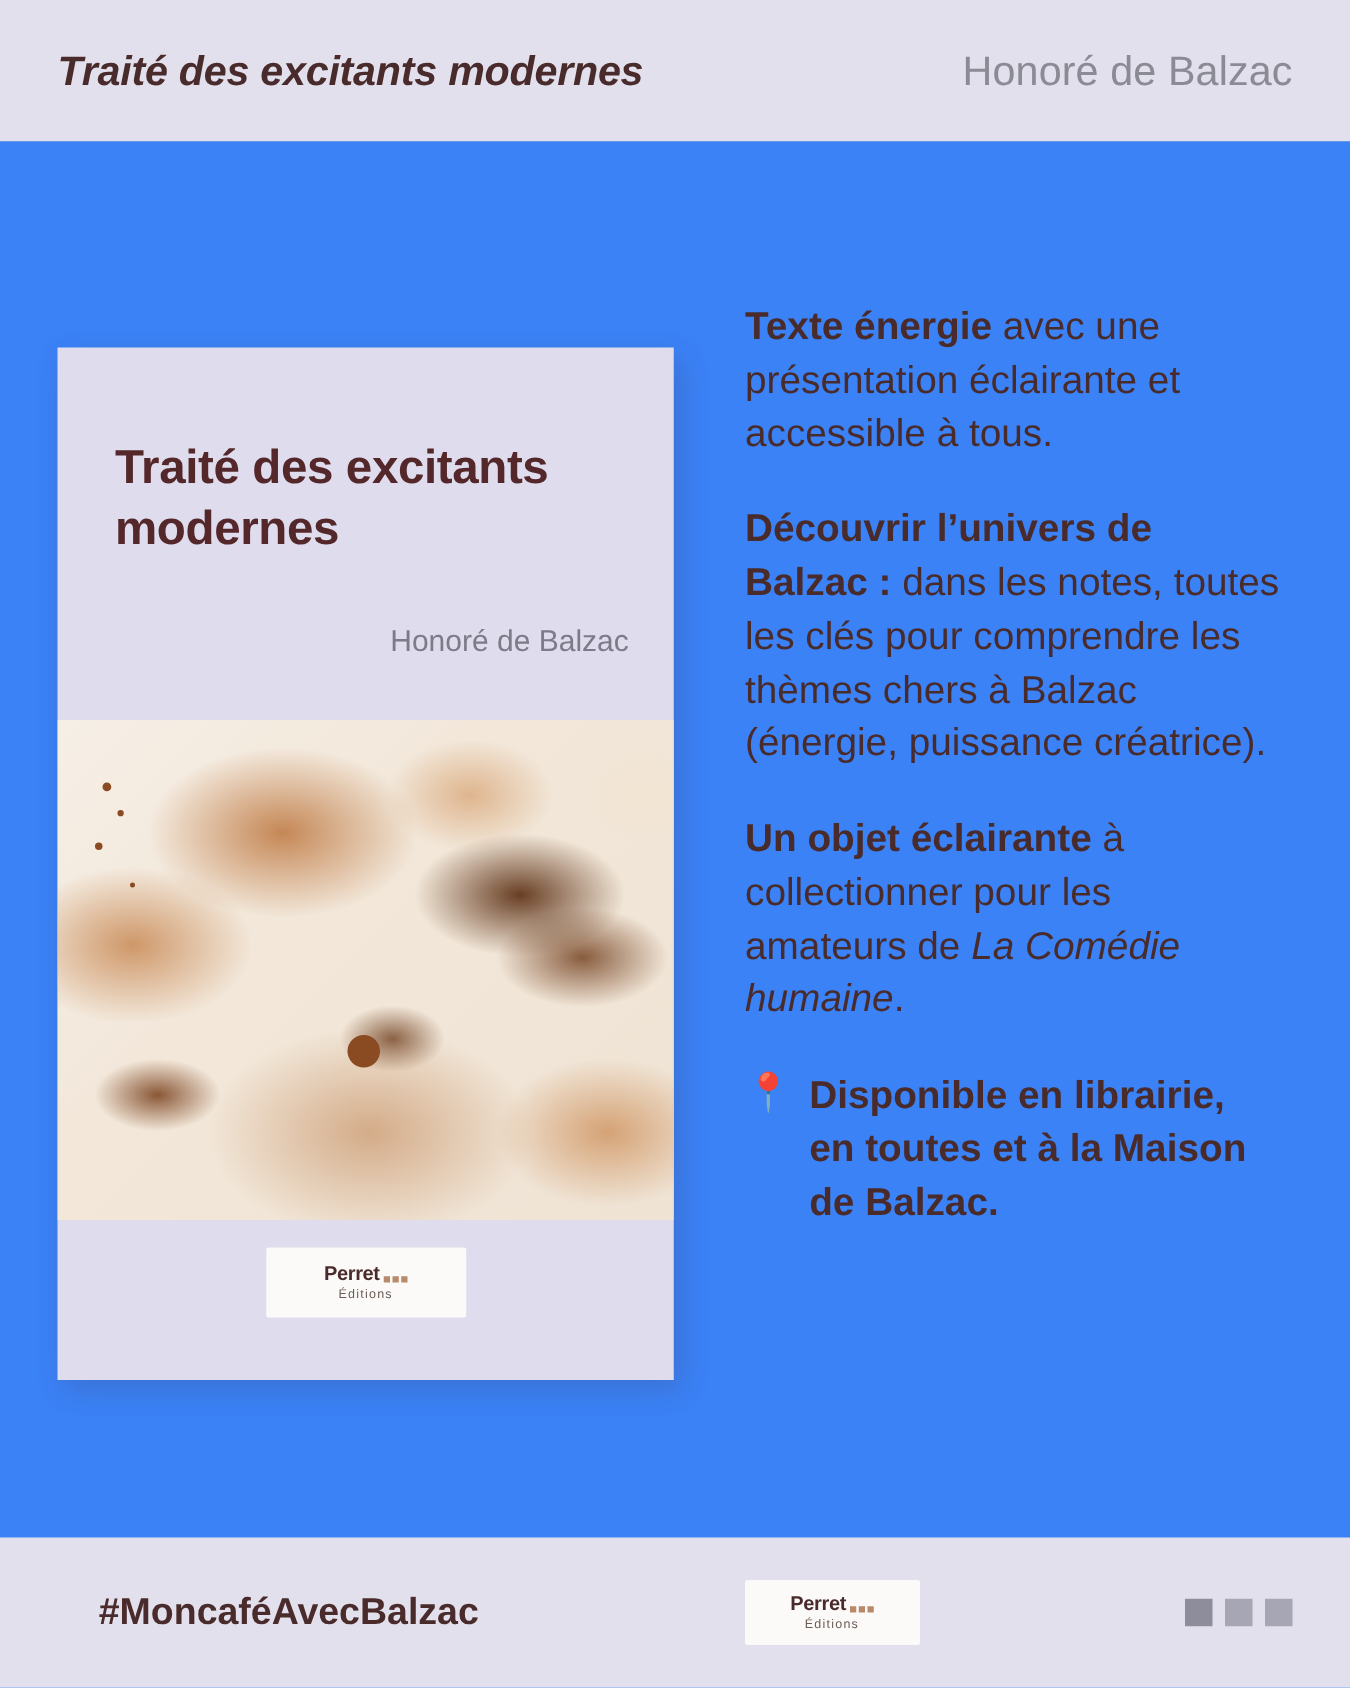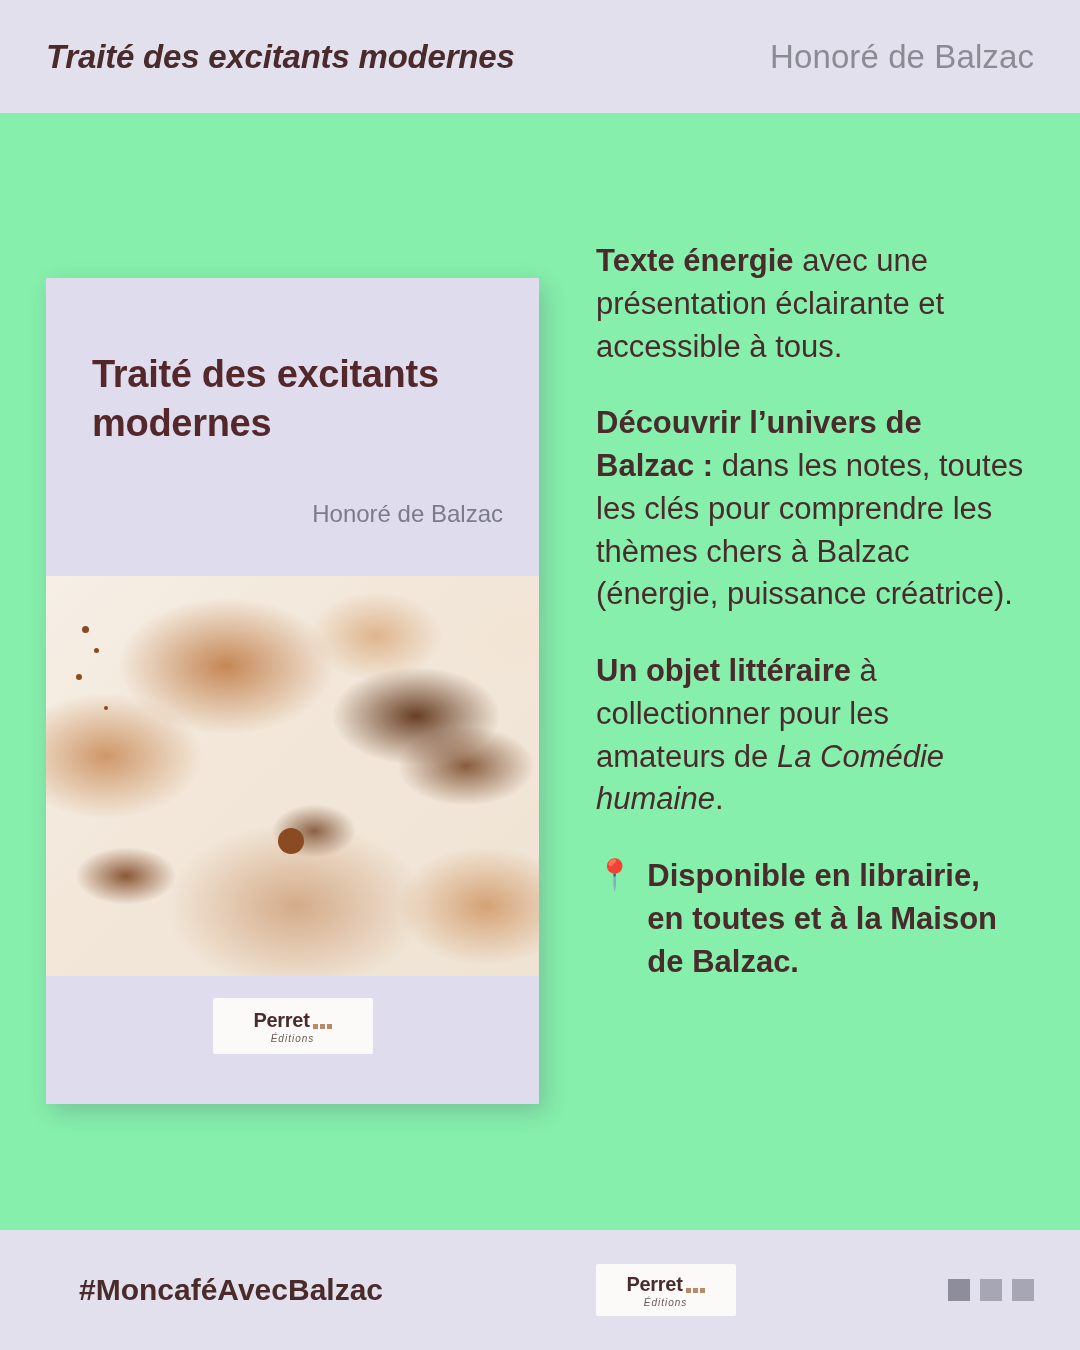--- a/index.html
+++ b/index.html
@@ -5,21 +5,21 @@
   * { box-sizing: border-box; margin: 0; padding: 0; }
   html, body {
     width: 1080px; height: 1350px;
     font-family: "Liberation Sans", sans-serif;
     background: #eceaf3;
     overflow: hidden;
   }
   .page {
     position: relative;
     width: 1080px; height: 1350px;
-    background: #86efac;
+    background: #3b82f6;
     display: flex;
     flex-direction: column;
   }
 
   
   .header {
     height: 113px;
     flex: 0 0 113px;
     background: #e2e0ec;
     display: flex;
@@ -109,21 +109,21 @@
     bottom: 50px;
     width: 160px; height: 56px;
     background: #fbfaf8;
     display: flex;
     flex-direction: column;
     align-items: center;
     justify-content: center;
     border-radius: 2px;
   }
   .logo-main {
-    font-size: 20px;
+    font-size: 16px;
     font-weight: bold;
     color: #4a2b2b;
     letter-spacing: -0.3px;
     display: flex;
     align-items: flex-end;
     gap: 3px;
   }
   .logo-dots {
     display: inline-flex;
     gap: 2px;
@@ -132,21 +132,20 @@
   .logo-dots i {
     width: 5px; height: 5px;
     background: #b88a6a;
     display: block;
   }
   .logo-sub {
     font-size: 10px;
     color: #6b5b55;
     letter-spacing: 1px;
     margin-top: 1px;
-    font-style: italic;
   }
 
   
   .text-col {
     flex: 1 1 auto;
     padding-top: 92px;
     padding-left: 20px;
     padding-right: 10px;
   }
   .para {
@@ -246,21 +245,21 @@
 
       <p class="para">
         <b>Texte énergie</b><span> avec une présentation éclairante et accessible à tous.</span>
       </p>
 
       <p class="para">
         <b>Découvrir l’univers de Balzac :</b><span> dans les notes, toutes les clés pour comprendre les thèmes chers à Balzac (énergie, puissance créatrice).</span>
       </p>
 
       <p class="para">
-        <b>Un objet littéraire</b><span> à collectionner pour les amateurs de </span><i>La Comédie humaine</i><span>.</span>
+        <b>Un objet éclairante</b><span> à collectionner pour les amateurs de </span><i>La Comédie humaine</i><span>.</span>
       </p>
 
       <p class="para pin">
         <span class="pin-icon">📍</span>
         <span>Disponible en librairie, en toutes et à la Maison de Balzac.</span>
       </p>
 
     </div>
   </div>
 

